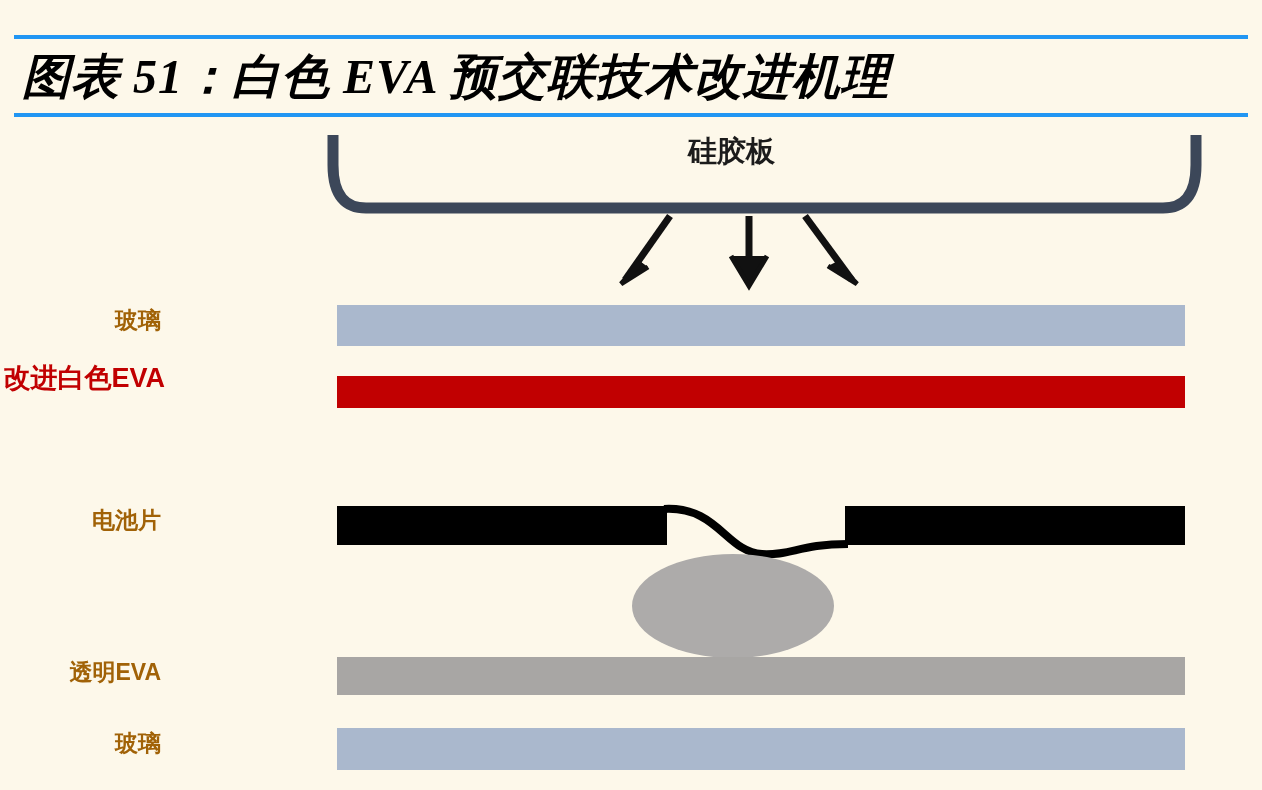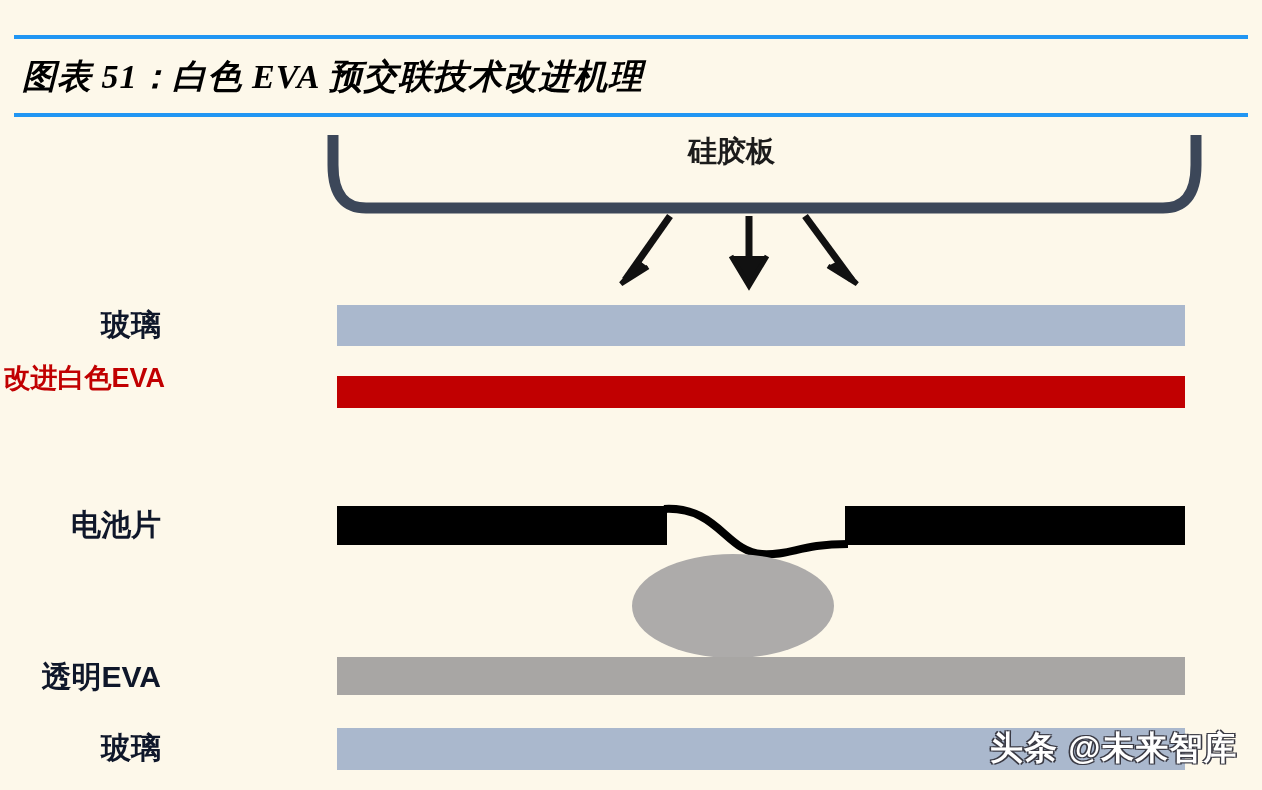--- a/index.html
+++ b/index.html
@@ -33,21 +33,21 @@
   .rule.bottom { top: 113px; }
 
   .title {
     position: absolute;
     left: 22px;
     top: 44px;
     width: 1200px;
     height: 66px;
     line-height: 66px;
     font-family: "Liberation Serif", "DejaVu Serif", serif;
-    font-size: 34px;
+    font-size: 48px;
     font-weight: bold;
     font-style: italic;
     color: #000000;
     letter-spacing: 1px;
     white-space: nowrap;
   }
 
   
   #diagram {
     position: absolute;
@@ -73,22 +73,22 @@
   .bar.cell-left    { top: 386px; height: 39px; width: 330px; background: #000000; left: 337px; }
   .bar.cell-right   { top: 386px; height: 39px; width: 340px; background: #000000; left: 845px; }
   .bar.clear-eva    { top: 537px; height: 38px; background: #a8a6a4; }
   .bar.glass-bottom { top: 608px; height: 42px; background: #aab8cd; }
 
   
   .label {
     position: absolute;
     text-align: right;
     font-weight: bold;
-    font-size: 30px;
-    color: #0f172a;
+    font-size: 23px;
+    color: #a16207;
     white-space: nowrap;
     line-height: 1.12;
   }
   .label.glass-top-label    { right: 930px; top: 188px; }
   .label.white-eva-label    { right: 926px; top: 243px; font-size: 27px; color: #c10001; text-align: right; }
   .label.cell-label         { right: 930px; top: 388px; text-align: right; }
   .label.clear-eva-label    { right: 930px; top: 540px; text-align: right; }
   .label.glass-bottom-label { right: 930px; top: 611px; }
 
   
@@ -175,15 +175,14 @@
     <div class="label white-eva-label">
       <div>改进白色EVA</div>
     </div>
 
     <div class="label cell-label">电池片</div>
     <div class="label clear-eva-label">透明EVA</div>
     <div class="label glass-bottom-label">玻璃</div>
 
   </div>
 
-  <div class="watermark">头条 @未来智库</div>
 
 </div>
 
 </body></html>

